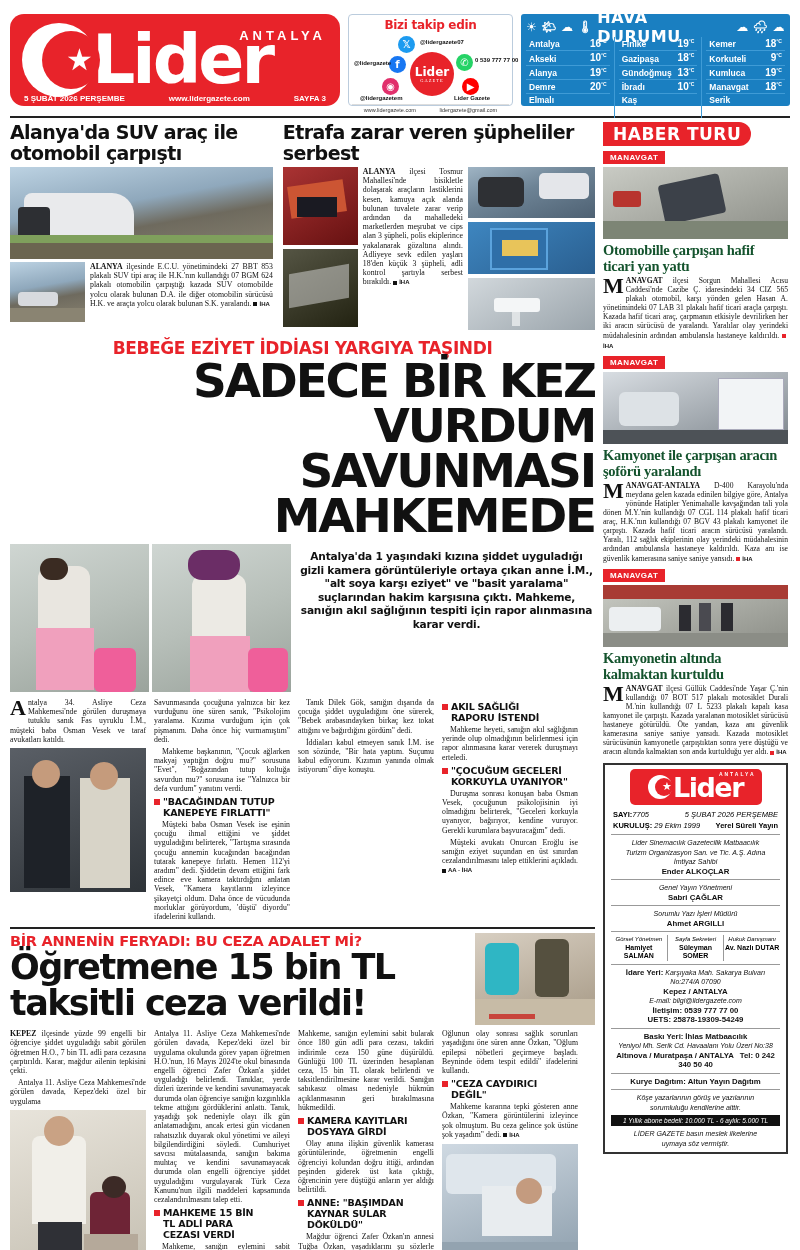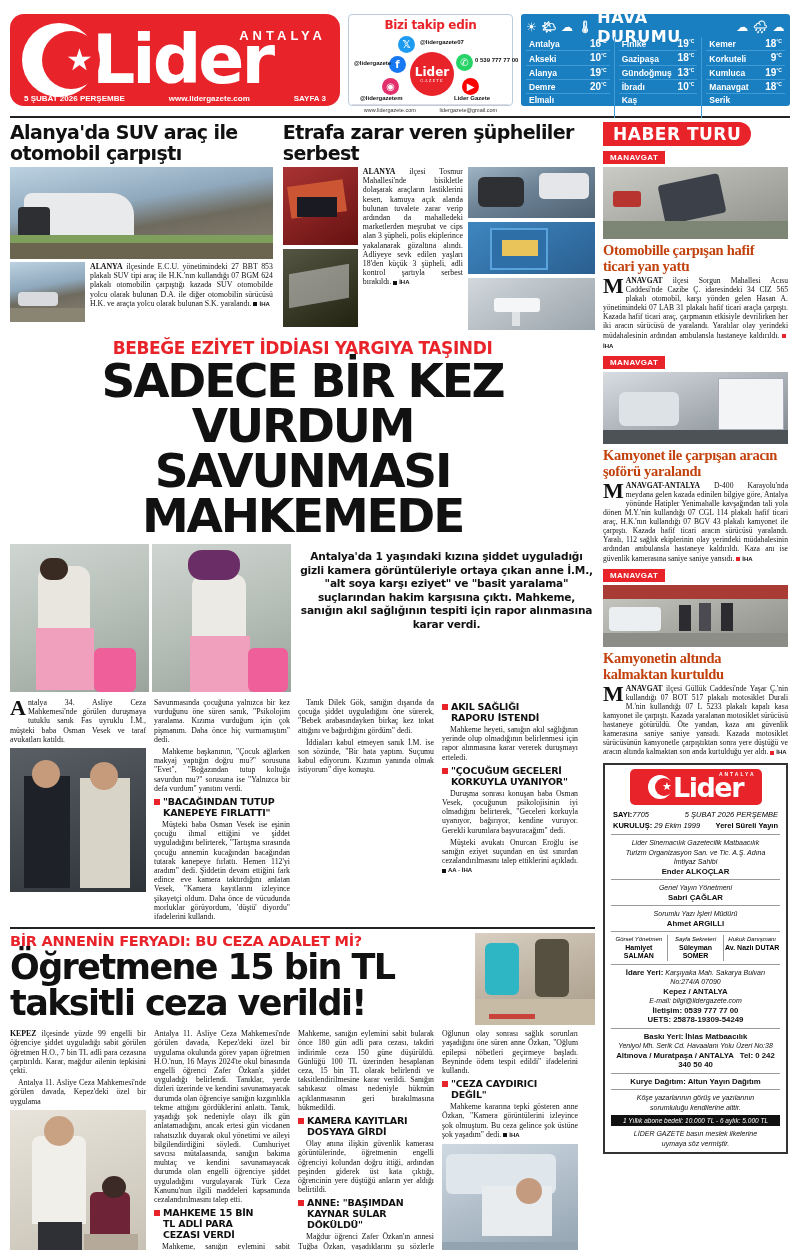--- a/index.html
+++ b/index.html
@@ -135,39 +135,39 @@
     font-weight:bold; font-size:17px; padding:2px 10px; border-radius:0 12px 12px 0;
     letter-spacing:0.5px; display:inline-block;
   }
   .loc-badge {
     background:#e8232a; color:#fff; font-family:"Liberation Sans", sans-serif;
     font-weight:bold; font-size:8px; padding:2px 7px; display:inline-block;
     letter-spacing:0.4px; margin:4px 0 3px 0;
   }
   .side-hl {
     font-family:"Liberation Serif", serif; font-weight:bold; font-size:14.5px;
-    line-height:16px; letter-spacing:-0.3px; margin:3px 0 2px 0; color:#c2410c;
+    line-height:16px; letter-spacing:-0.3px; margin:3px 0 2px 0; color:#14532d;
   }
   .side-txt {
     font-family:"Liberation Serif", serif; font-size:7.6px; line-height:9.1px;
     text-align:justify; color:#111;
   }
   .dropcap {
     float:left; font-family:"Liberation Serif", serif; font-weight:bold;
     font-size:22px; line-height:18px; padding:1px 2px 0 0;
   }
 
   
   .kicker {
     text-align:center; color:#e8232a; font-family:"DejaVu Sans", sans-serif;
     font-weight:bold; font-size:17px; letter-spacing:-0.4px;
   }
   .mega {
     font-family:"DejaVu Sans", sans-serif; font-weight:bold; color:#111;
-    font-size:47px; line-height:45px; letter-spacing:-2.2px; text-align:center;
+    font-size:47px; line-height:45px; letter-spacing:-2.2px; text-align:right;
   }
   .spot {
     font-family:"DejaVu Sans", sans-serif; font-weight:bold; font-size:10.6px;
     line-height:13.5px; text-align:center; color:#111; letter-spacing:-0.2px;
   }
   .sub-hd {
     font-family:"DejaVu Sans", sans-serif; font-weight:bold; font-size:9.5px;
     line-height:11px; color:#111; letter-spacing:-0.2px; margin:3px 0 2px 0;
   }
   .sub-hd .rsq { display:inline-block; width:6px; height:6px; background:#e8232a; margin-right:3px; }

